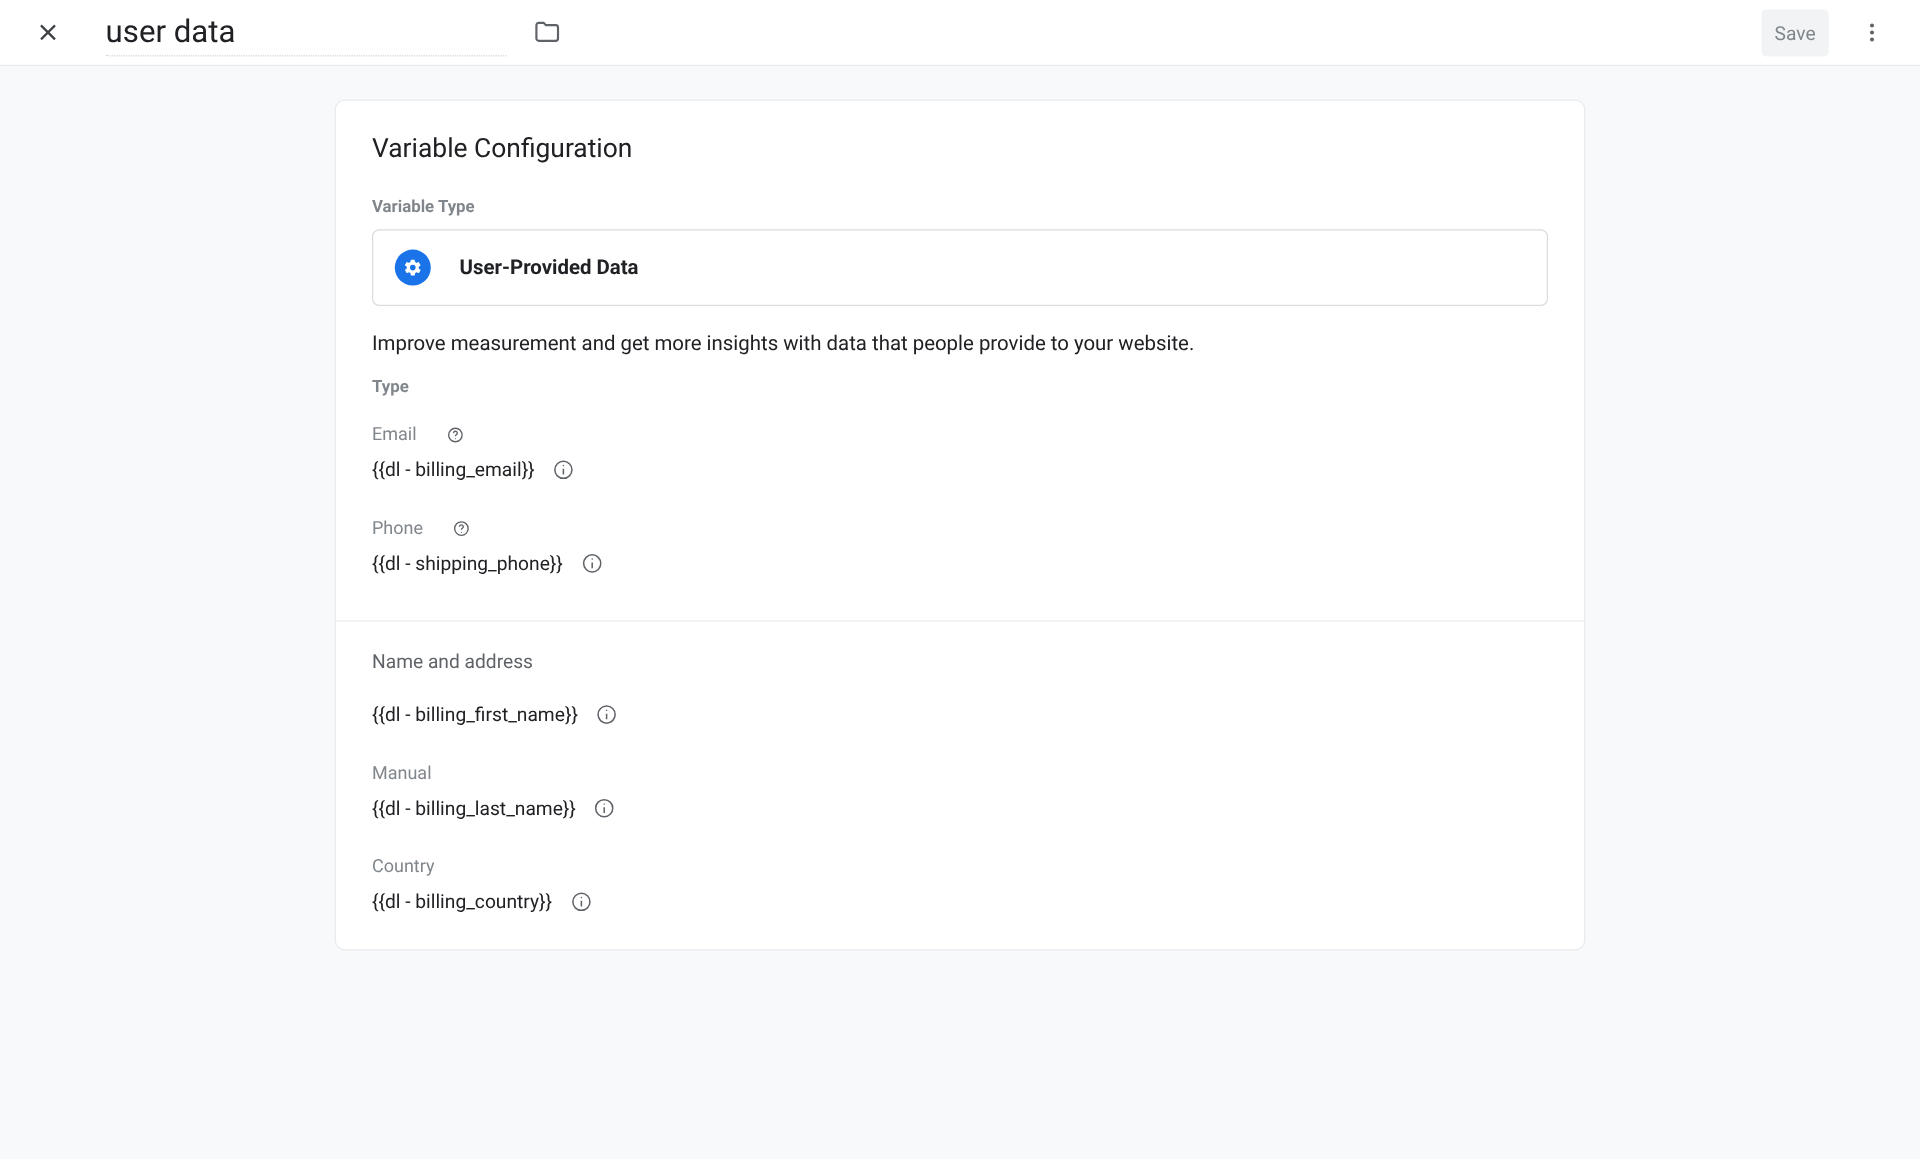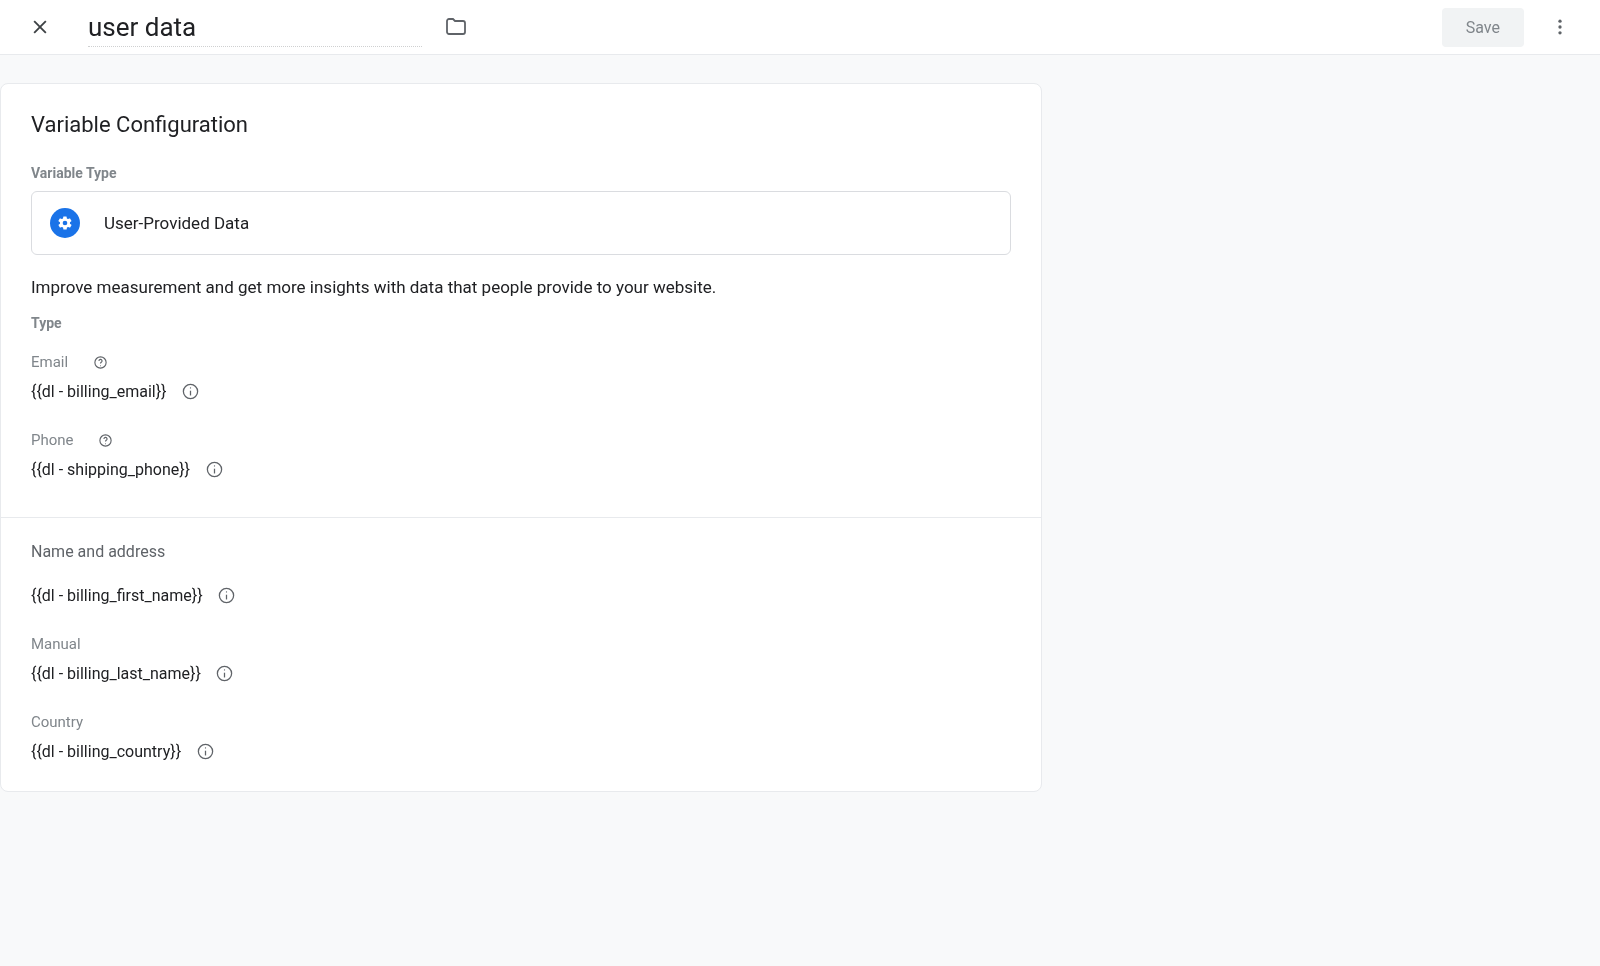--- a/index.html
+++ b/index.html
@@ -49,40 +49,40 @@
   justify-content: center;
   cursor: pointer;
   color: #5f6368;
 }
 .header-spacer { flex: 1; }
 .save-btn {
   background: #f1f3f4;
   color: #80868b;
   border: none;
   border-radius: 4px;
-  padding: 10px 24px;
+  padding: 10px 11px;
   font-size: 16px;
   font-family: inherit;
   cursor: pointer;
   margin-left: 38px;
 }
 .more-btn {
   width: 40px;
   height: 40px;
   display: flex;
   align-items: center;
   justify-content: center;
   cursor: pointer;
   color: #5f6368;
   margin-left: 16px;
 }
 .content-area {
   padding: 28px 0 0 0;
   display: flex;
-  justify-content: flex-start;
+  justify-content: center;
 }
 .card {
   background: #fff;
   width: 1042px;
   border-radius: 8px;
   border: 1px solid #e8eaed;
   padding: 28px 30px 0 30px;
 }
 .card-title {
   font-size: 22px;
@@ -110,21 +110,21 @@
   height: 30px;
   border-radius: 50%;
   background: #1a73e8;
   display: flex;
   align-items: center;
   justify-content: center;
   margin-right: 24px;
 }
 .type-name {
   font-size: 17px;
-  font-weight: 400;
+  font-weight: 700;
   color: #202124;
 }
 .description {
   font-size: 17px;
   color: #202124;
   margin-bottom: 18px;
 }
 .field-block { margin-bottom: 30px; }
 .field-label {
   font-size: 15px;

